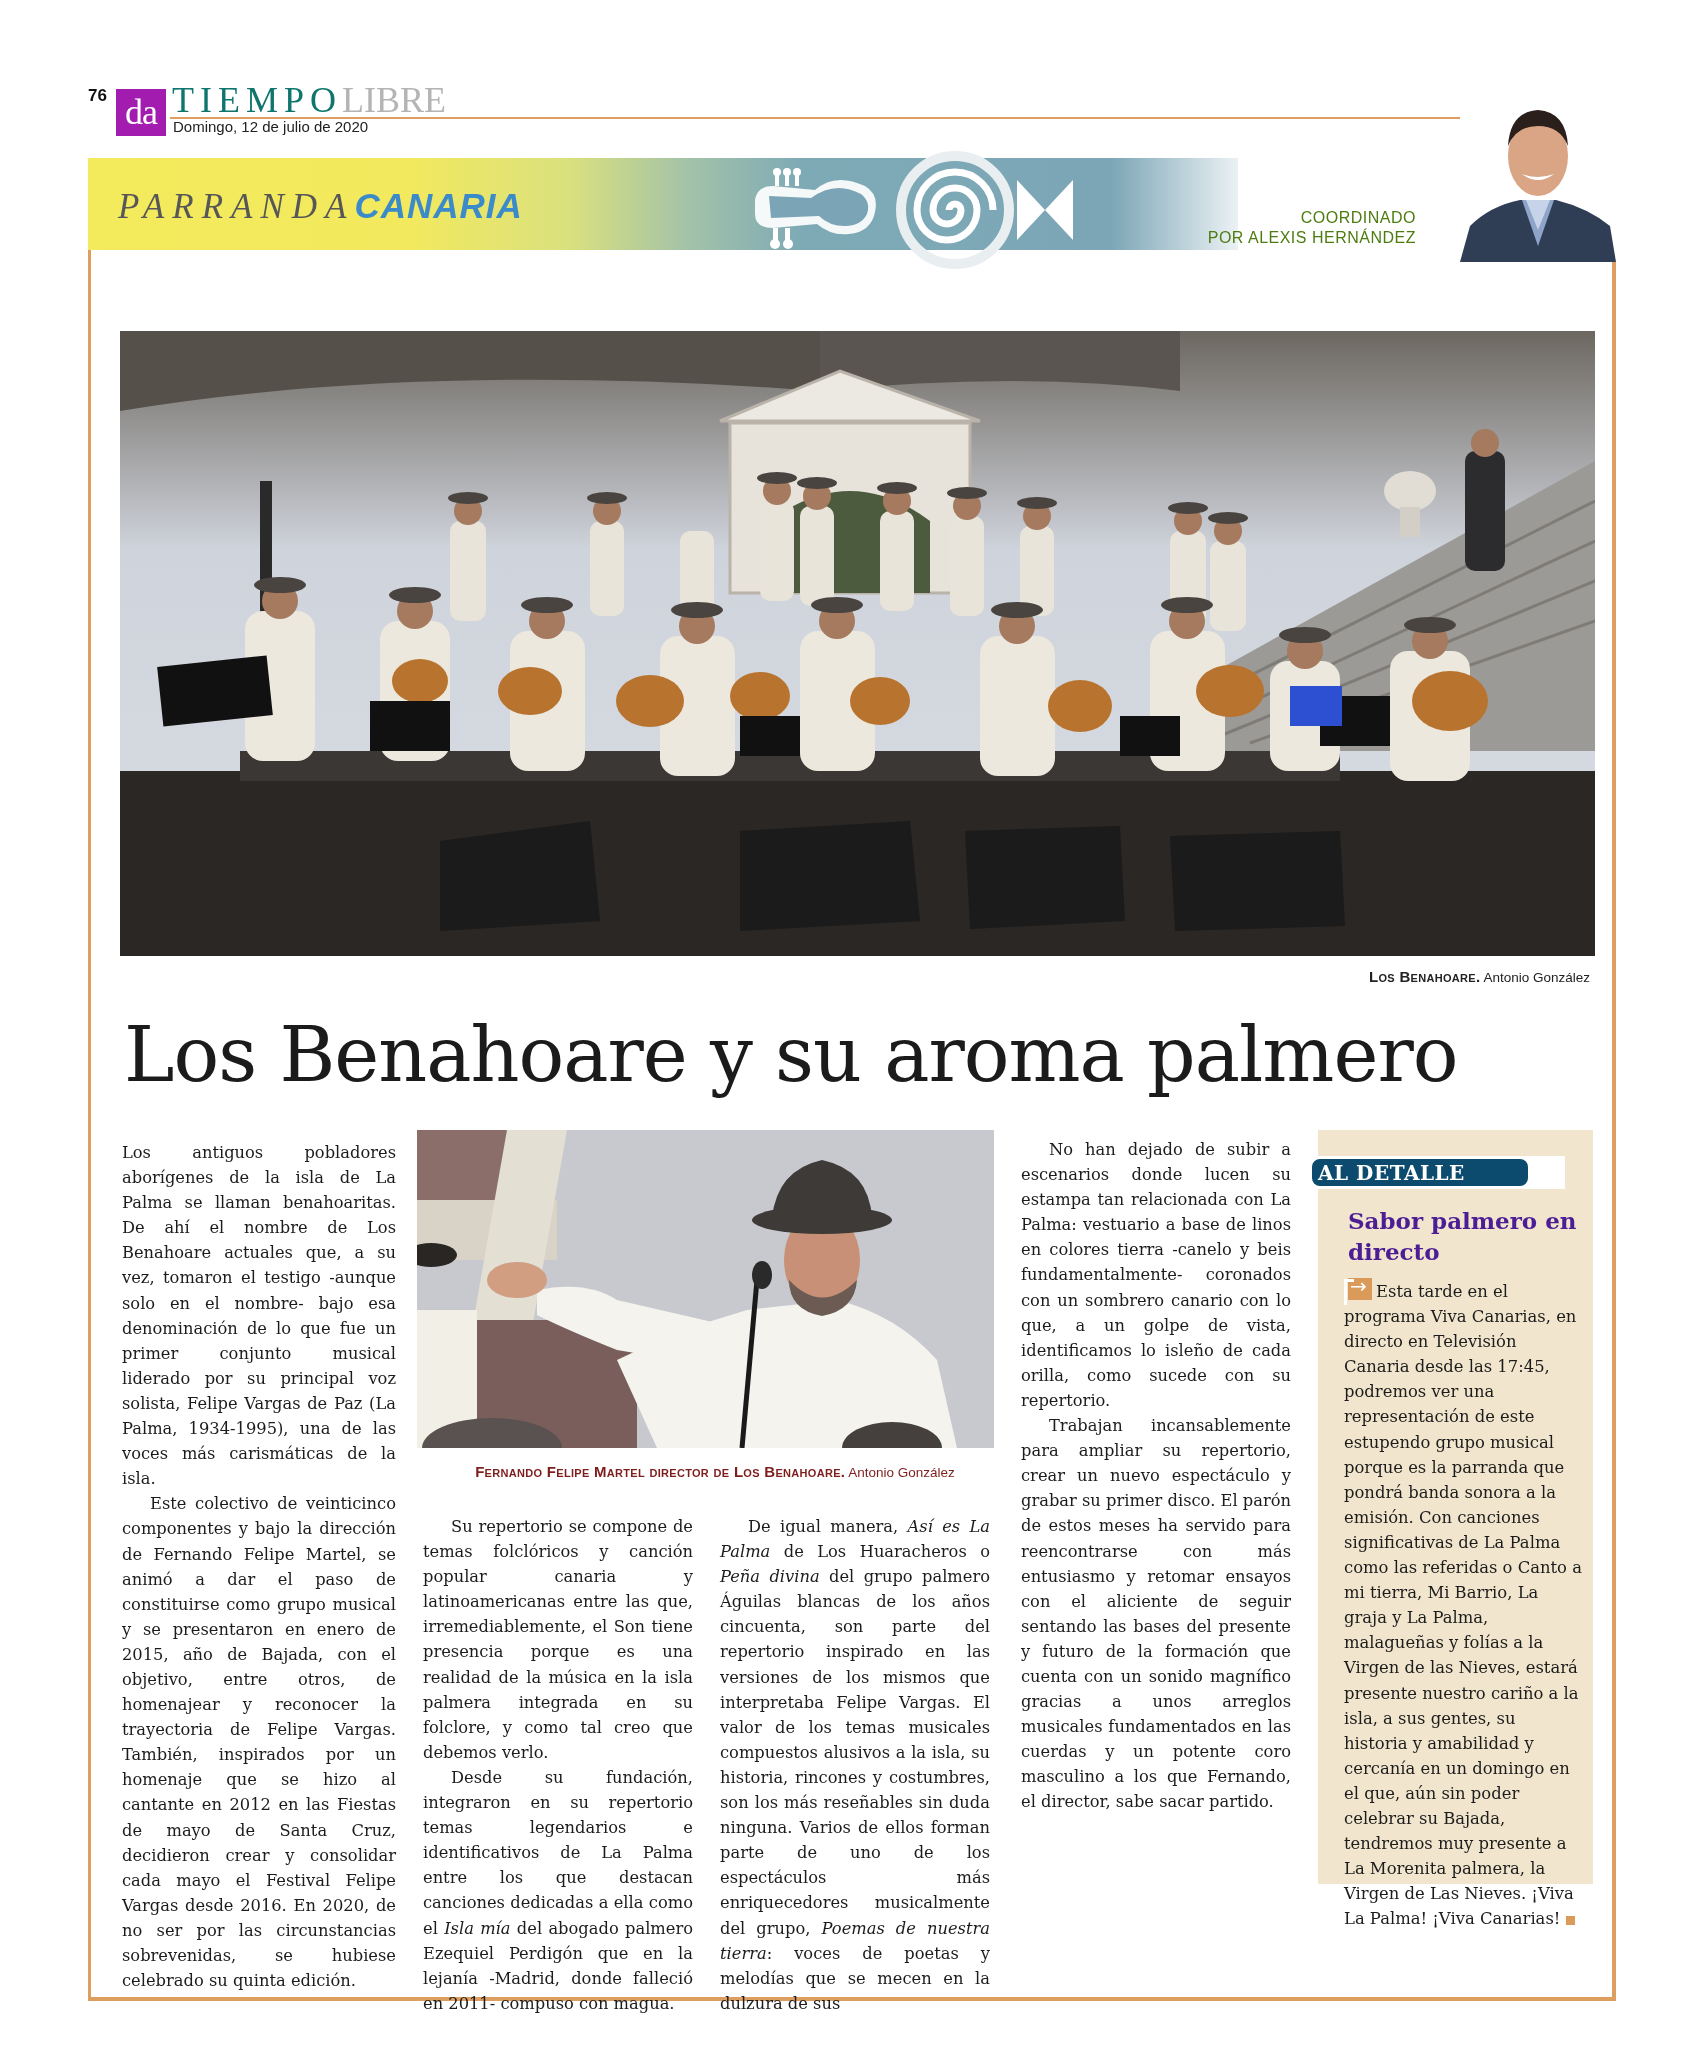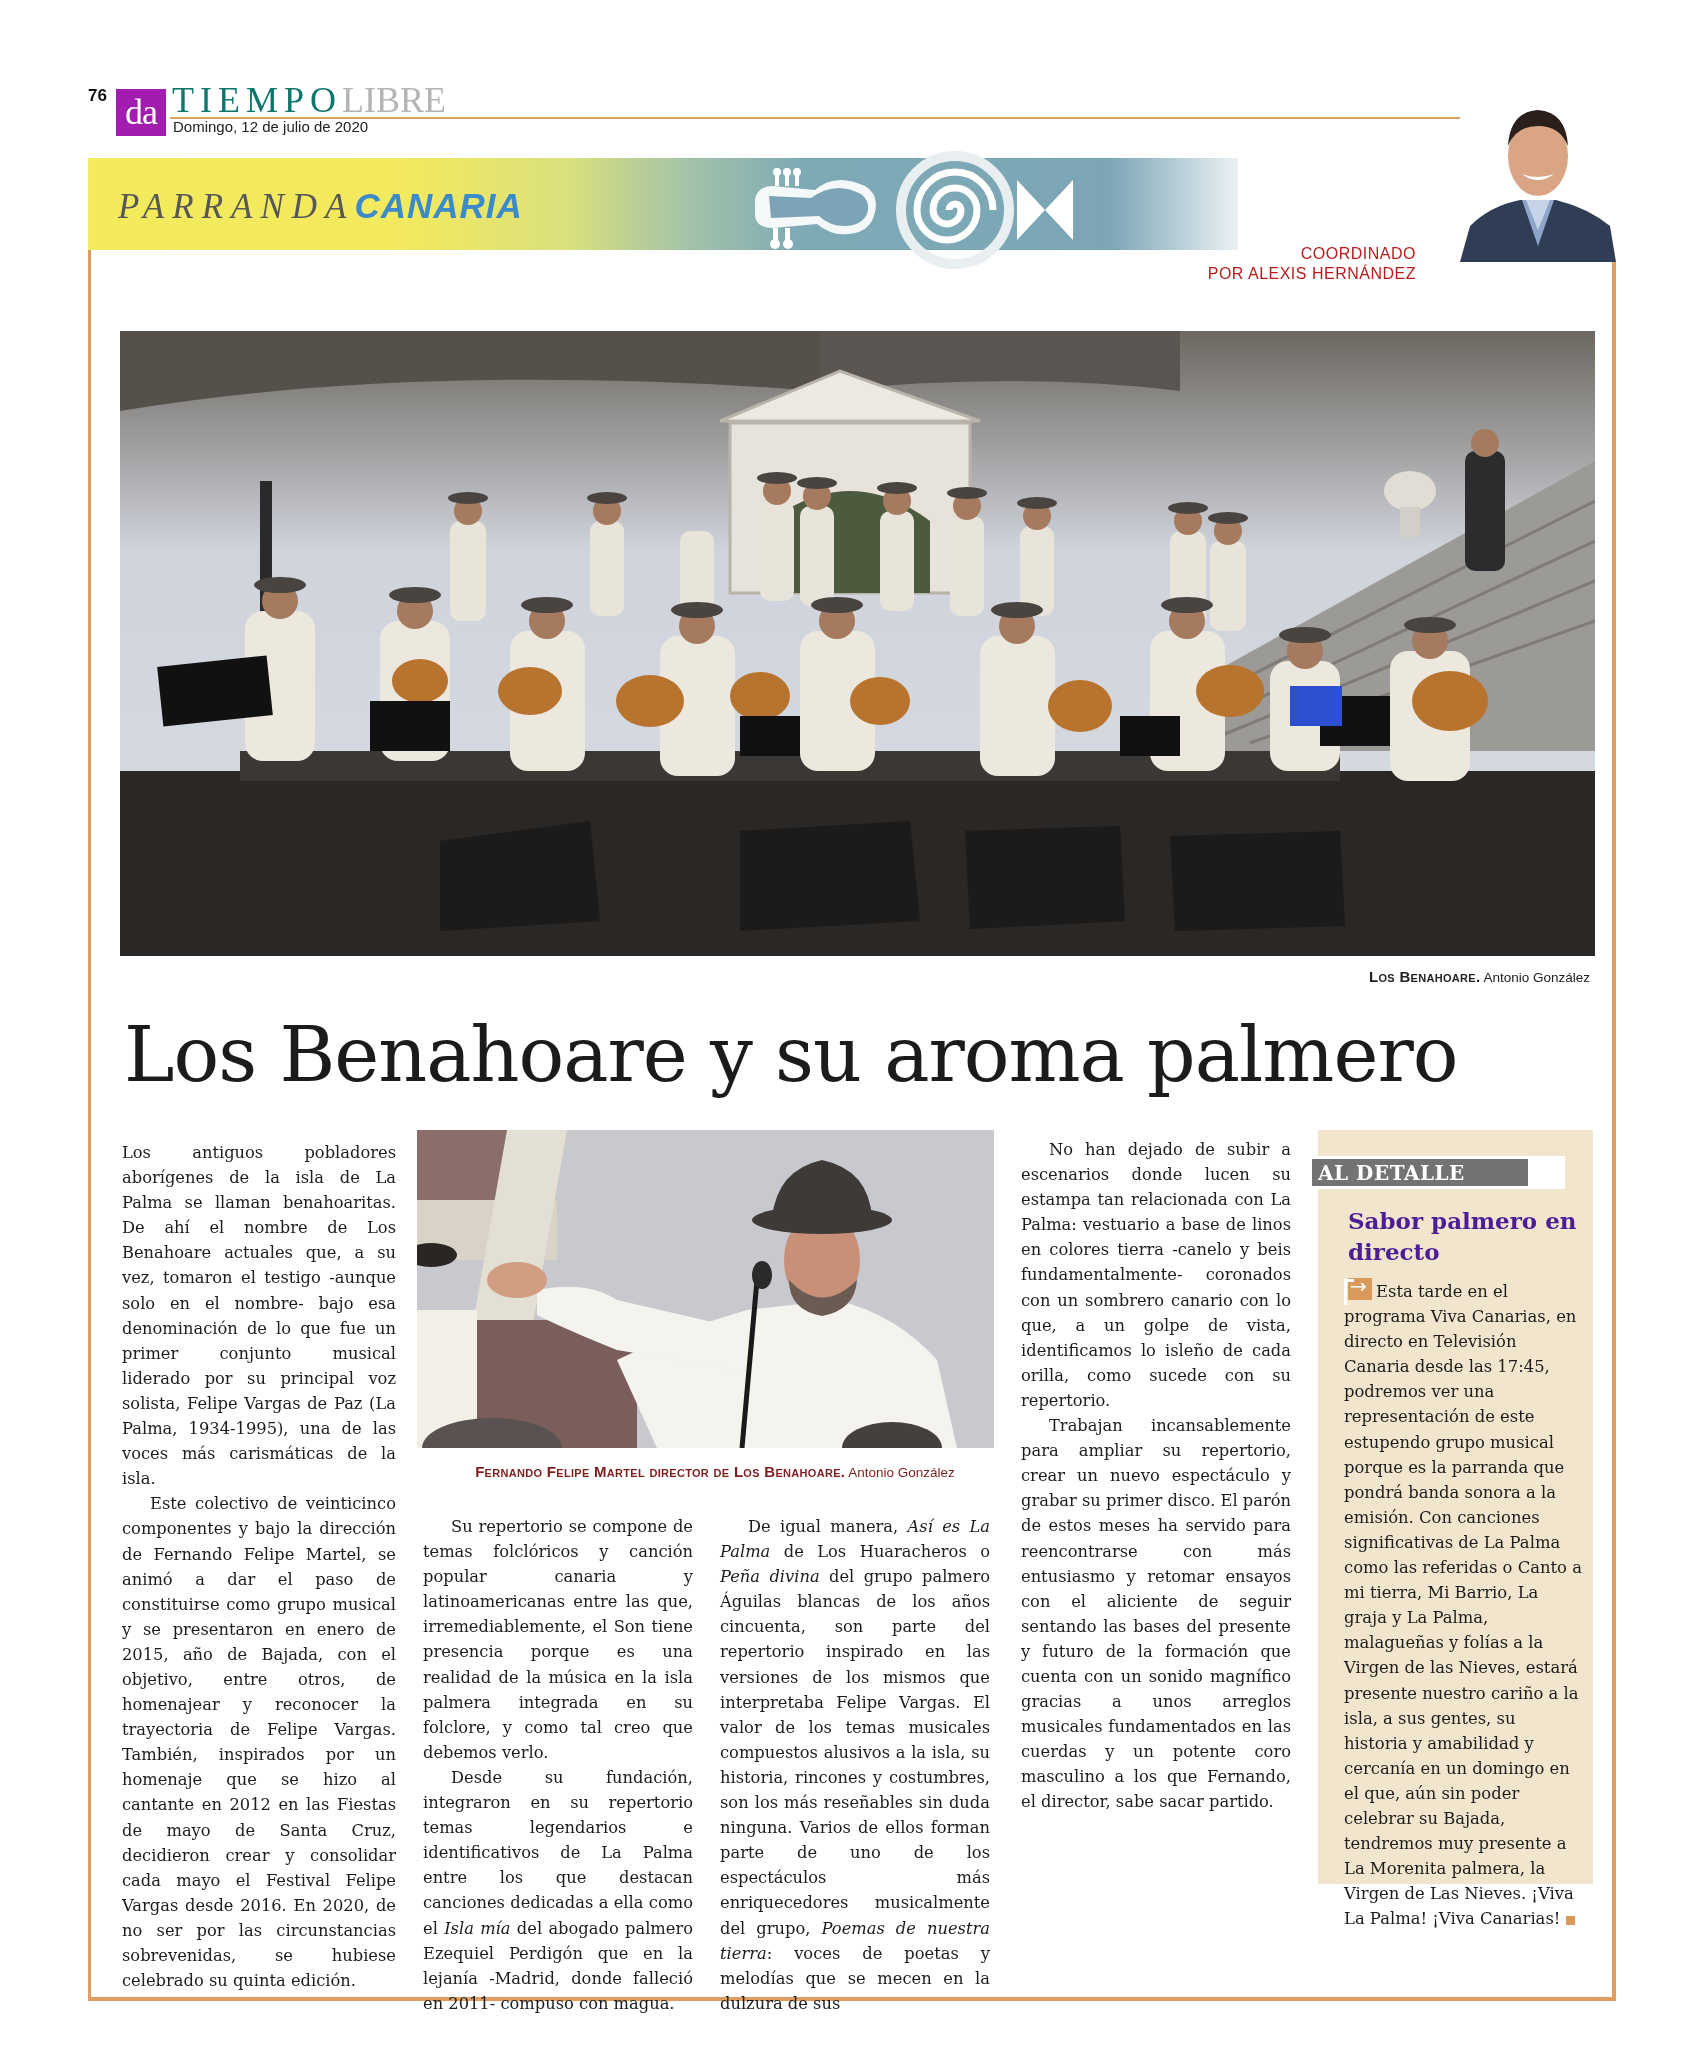--- a/index.html
+++ b/index.html
@@ -16,21 +16,21 @@
 
   
   .banner { position: absolute; left: 88px; top: 158px; width: 1150px; height: 92px;
     background: linear-gradient(90deg, #f3ea5c 0%, #f2e95e 28%, #d9e07e 42%, #a4c3a8 52%, #7eaab6 62%, #7ba4b6 100%); }
   .banner-fade { position: absolute; left: 1110px; top: 158px; width: 150px; height: 92px; background: linear-gradient(90deg, rgba(255,255,255,0) 0%, #ffffff 100%); }
   .banner-title { position: absolute; left: 118px; top: 181px; font-size: 35px; line-height: 50px; white-space: nowrap; font-style: italic; }
   .banner-title .parranda { font-family: "Liberation Serif", serif; color: #575757; letter-spacing: 8px; }
   .banner-title .canaria { font-family: "Liberation Sans", sans-serif; font-weight: bold; color: #3b8ac9; letter-spacing: 1px; }
   .timple-logo { position: absolute; left: 745px; top: 150px; }
 
-  .coord-text { position: absolute; right: 290px; top: 208px; text-align: right; font-family: "Liberation Sans", sans-serif; font-size: 16px; line-height: 20px; color: #b91c1c; letter-spacing: 0.5px; margin-top: 36px; }
+  .coord-text { position: absolute; right: 290px; top: 208px; text-align: right; font-family: "Liberation Sans", sans-serif; font-size: 16px; line-height: 20px; color: #4d7c0f; letter-spacing: 0.5px; }
   .author-photo { position: absolute; left: 1460px; top: 96px; width: 156px; height: 166px; overflow: hidden; }
 
   
   .frame-left { position: absolute; left: 88px; top: 250px; width: 3px; height: 1750px; background: #dd9e60; }
   .frame-right { position: absolute; left: 1612px; top: 262px; width: 4px; height: 1738px; background: #dd9e60; }
   .frame-bottom { position: absolute; left: 88px; top: 1997px; width: 1528px; height: 4px; background: #dd9e60; }
 
   
   .main-photo { position: absolute; left: 120px; top: 331px; width: 1475px; height: 625px; overflow: hidden; background: #3a3632; }
   .photo-caption { position: absolute; right: 116px; top: 968px; font-family: "Liberation Sans", sans-serif; font-size: 13.5px; color: #222; }
@@ -45,21 +45,21 @@
   .col p.indent { text-indent: 28px; }
   .col1 { left: 122px; top: 1140px; width: 274px; }
   .col2 { left: 423px; top: 1514px; width: 270px; }
   .col3 { left: 720px; top: 1514px; width: 270px; }
   .col4 { left: 1021px; top: 1137px; width: 270px; }
 
   .inset-photo { position: absolute; left: 417px; top: 1130px; width: 577px; height: 318px; overflow: hidden; background: #c9c6c3; }
   .inset-caption { position: absolute; left: 454px; top: 1463px; width: 522px; text-align: center; font-family: "Liberation Sans", sans-serif; font-size: 13.5px; color: #7f1d1d; white-space: nowrap; }
   .sidebar-full { position: absolute; left: 1318px; top: 1130px; width: 275px; height: 754px; background: #f1e5cd; }
   .sidebar-label-wrap { position: absolute; left: 1311px; top: 1156px; width: 254px; height: 33px; background: #ffffff; }
-  .sidebar-label { position: absolute; left: 1312px; top: 1159px; width: 216px; height: 27px; background: #737373; color: #ffffff; font-family: "DejaVu Serif", serif; font-weight: bold; font-size: 20px; line-height: 28px; padding-left: 6px; box-sizing: border-box; letter-spacing: 0.5px; }
+  .sidebar-label { position: absolute; left: 1312px; top: 1159px; width: 216px; height: 27px; background: #0c4a6e; color: #ffffff; font-family: "DejaVu Serif", serif; font-weight: bold; font-size: 20px; line-height: 28px; padding-left: 6px; box-sizing: border-box; letter-spacing: 0.5px; border-radius: 8px; }
   .sidebar-title { position: absolute; left: 1348px; top: 1205px; width: 235px; font-family: "DejaVu Serif", serif; font-weight: bold; font-size: 23px; line-height: 31px; color: #4c1d95; margin: 0; }
   .sidebar-body { position: absolute; left: 1344px; top: 1278px; width: 238px; font-family: "DejaVu Serif", serif; font-size: 16.4px; line-height: 25.1px; color: #1c1c1c; }
   .sidebar-body p { margin: 0; }
   .arrow-box { display: inline-block; position: relative; width: 30px; height: 22px; margin-right: 2px; vertical-align: -3px; }
   .arrow-box .bg { position: absolute; left: 4px; top: 0; width: 24px; height: 22px; background: #d99a5a; }
   .arrow-box .corner { position: absolute; left: 0; top: 1px; width: 10px; height: 26px; border-left: 3px solid #fff; border-top: 3px solid #fff; box-sizing: border-box; }
   .arrow-box .glyph { position: absolute; left: 6px; top: -4px; color: #fff; font-family: "DejaVu Sans", sans-serif; font-size: 20px; }
   .end-mark { display: inline-block; width: 9px; height: 9px; background: #d99a5a; margin-left: 6px; vertical-align: -1px; }
 </style>
 </head>

